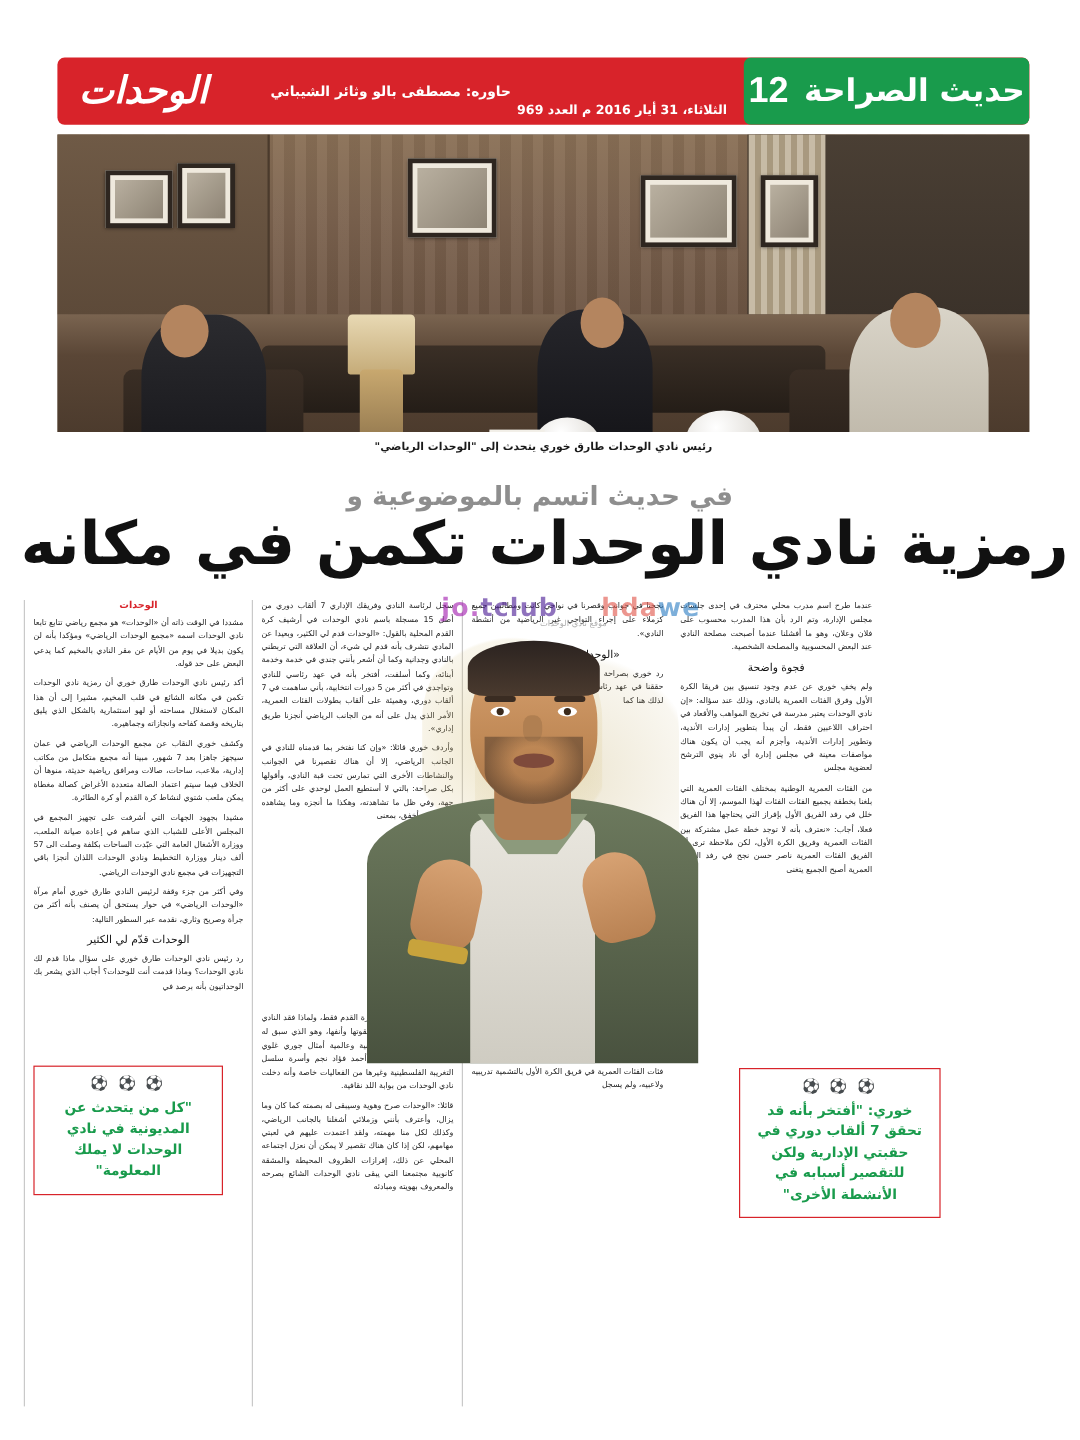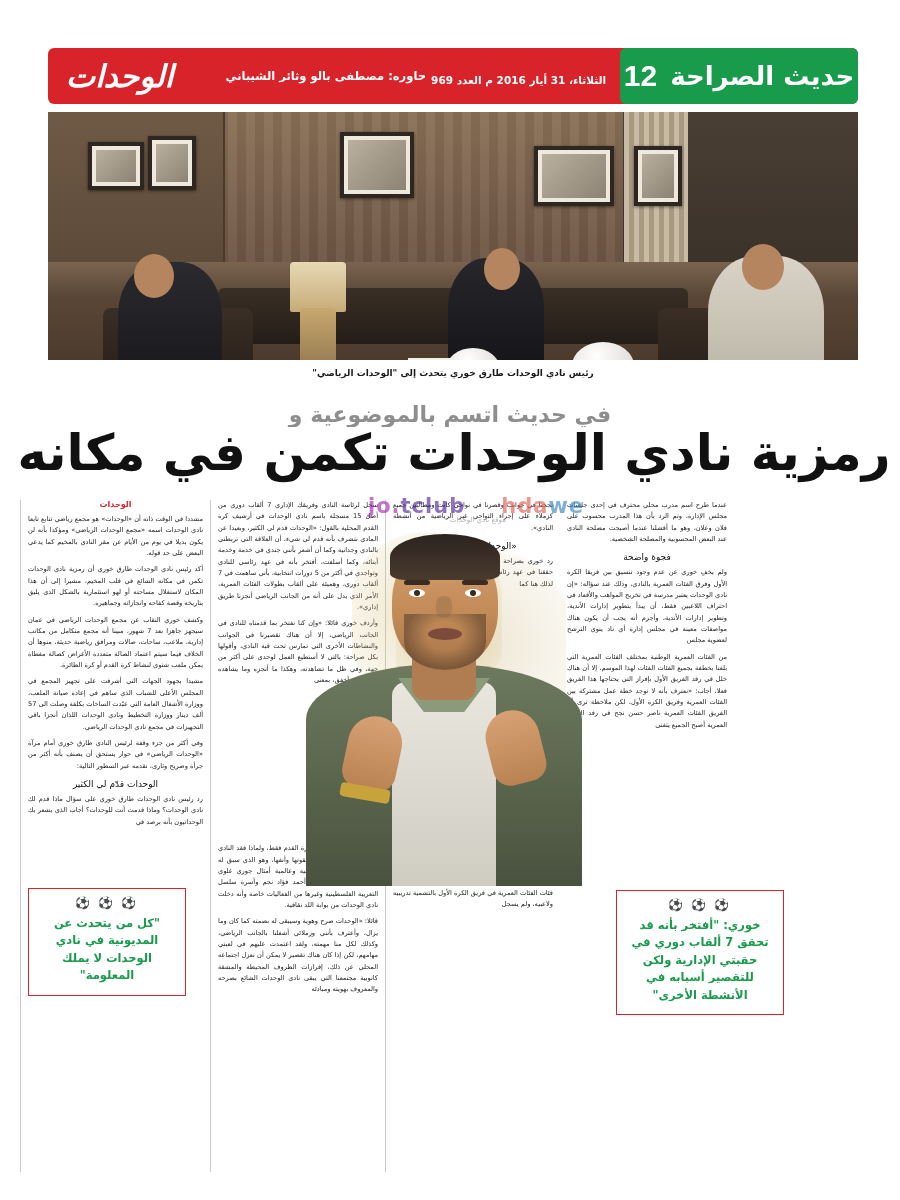--- a/index.html
+++ b/index.html
@@ -25,21 +25,21 @@
   .section-title{
     color:#fff;font-size:26px;font-weight:bold;letter-spacing:0;
     white-space:nowrap;direction:rtl;
     font-family:"DejaVu Sans","Liberation Sans",sans-serif;
   }
   .page-num{
     color:#fff;font-size:30px;font-weight:bold;margin-right:13px;
     font-family:"Liberation Sans",sans-serif;
   }
   .mast-date{
-    position:absolute;right:252px;top:4px;height:56px;
+    position:absolute;right:252px;top:16px;height:56px;
     display:flex;align-items:center;
     color:#fff;font-size:10.5px;font-weight:bold;white-space:nowrap;direction:rtl;
   }
   .mast-interviewer{
     position:absolute;right:432px;top:0;height:56px;
     display:flex;align-items:center;
     color:#fff;font-size:11.5px;font-weight:bold;white-space:nowrap;direction:rtl;
   }
   .mast-logo{
     position:absolute;left:18px;top:0;height:56px;

